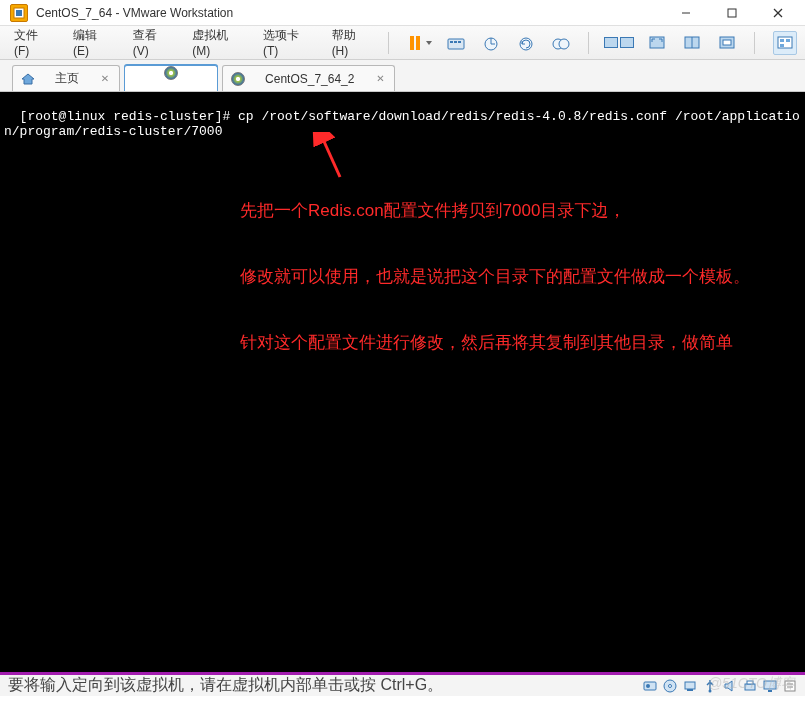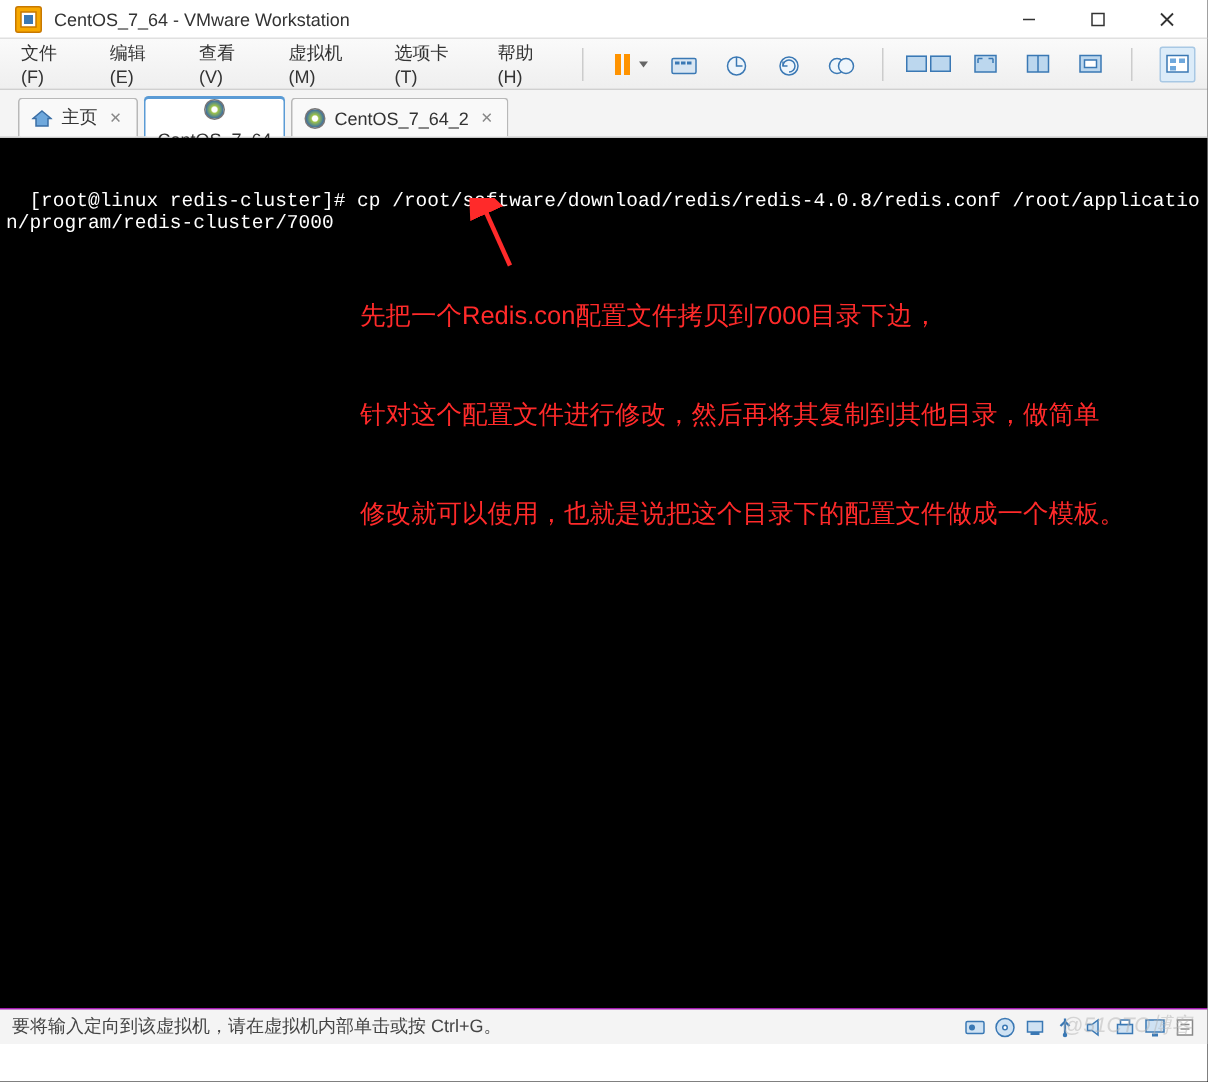--- a/index.html
+++ b/index.html
@@ -81,21 +81,21 @@
     }
     .tab {
       height: 26px;
       border: 1px solid #b8b8b8;
       border-bottom: none;
       border-radius: 3px 3px 0 0;
       background: #f9f9f9;
       display: flex;
       align-items: center;
       padding: 0 8px;
-      gap: 6px;
+      gap: 20px;
       color: #333;
       position: relative;
     }
     .tab.active {
       background: #fff;
       border-color: #5a9bd5;
       box-shadow: 0 -1px 0 #5a9bd5;
       flex-direction: column;
     }
     .tab-close {
@@ -103,21 +103,21 @@
       display: flex; align-items: center; justify-content: center;
       color: #888; font-size: 10px;
     }
     .tab-icon { display: flex; align-items: center; }
     .terminal {
       background: #000;
       color: #fff;
       font-family: "Consolas", "Courier New", monospace;
       font-size: 13px;
       line-height: 15px;
-      padding: 19px 4px;
+      padding: 2px 4px;
       height: 580px;
       position: relative;
       white-space: pre-wrap;
       word-break: break-all;
     }
     .term-line { white-space: pre-wrap; }
     .annotation-arrow {
       position: absolute;
       left: 240px; top: 40px;
       pointer-events: none;
@@ -127,26 +127,26 @@
       left: 240px; top: 64px;
       color: #ff2a2a;
       font-family: "Microsoft YaHei", sans-serif;
       font-size: 17px;
       line-height: 22px;
       pointer-events: none;
     }
     .statusbar {
       height: 24px;
       background: #f4f4f4;
-      border-top: 1px solid #a21caf;
+      border-top: 3px solid #a21caf;
       display: flex;
       align-items: center;
       padding: 0 8px;
       color: #444;
-      font-size: 12px;
+      font-size: 16px;
     }
     .statusbar-spacer { flex: 1; }
     .status-icons { display: flex; gap: 6px; align-items: center; }
     .status-icon { width: 14px; height: 14px; }
     .watermark {
       position: absolute;
       right: 10px;
       bottom: 28px;
       color: rgba(180,180,180,0.5);
       font-size: 14px;
@@ -313,22 +313,22 @@
     <defs>
       <marker id="ah" markerWidth="12" markerHeight="12" refX="2" refY="4" orient="auto">
         <path d="M0,0 L0,8 L10,4 Z" fill="#ff2a2a"></path>
       </marker>
     </defs>
     <line x1="100" y1="45" x2="82" y2="5" stroke="#ff2a2a" stroke-width="3" marker-end="url(#ah)"></line>
   </svg>
 
   <div class="annotation-text">
     <div>先把一个Redis.con配置文件拷贝到7000目录下边，</div>
+    <div>修改就可以使用，也就是说把这个目录下的配置文件做成一个模板。</div>
     <div>针对这个配置文件进行修改，然后再将其复制到其他目录，做简单</div>
-    <div>修改就可以使用，也就是说把这个目录下的配置文件做成一个模板。</div>
   </div>
 </div>
 
 <div class="watermark">@51CTO博客</div>
 
 <div class="statusbar">
   <span>要将输入定向到该虚拟机，请在虚拟机内部单击或按 Ctrl+G。</span>
   <div class="statusbar-spacer"></div>
   <div class="status-icons">
     <svg class="status-icon">

